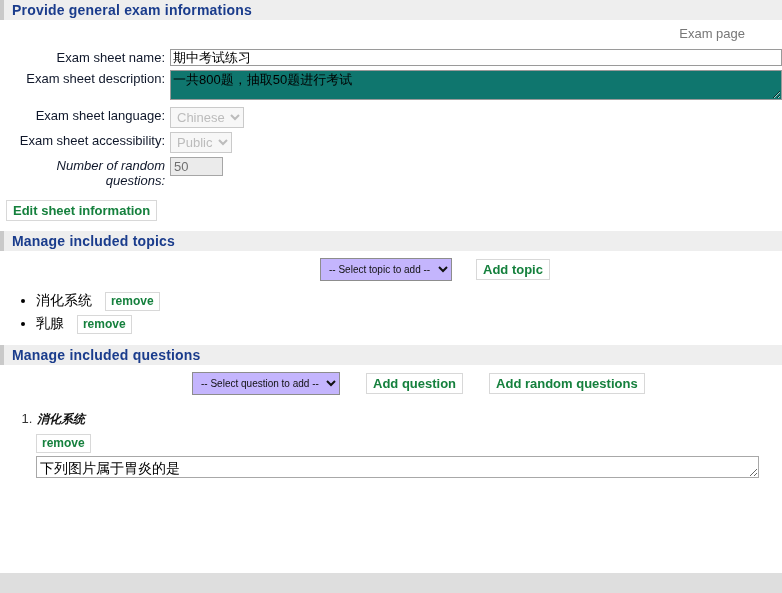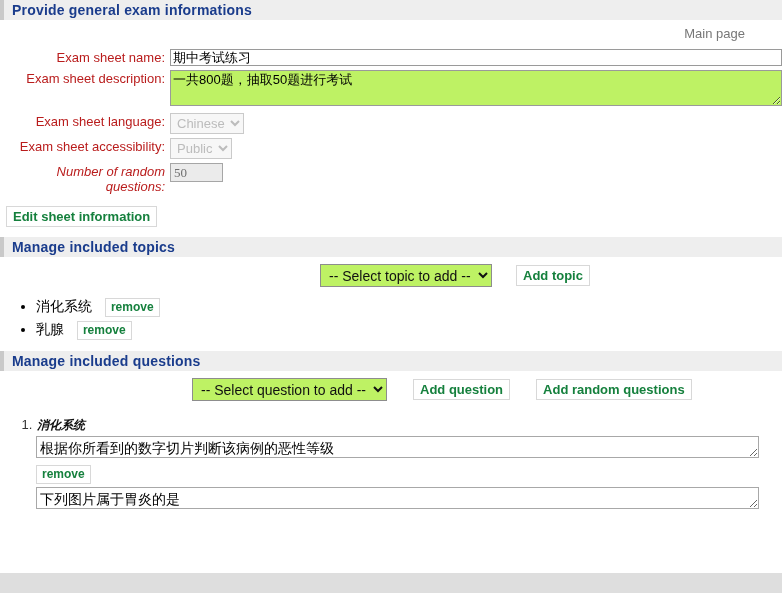--- a/index.html
+++ b/index.html
@@ -50,21 +50,21 @@
   table.form {
     border-collapse: collapse;
     margin-top: 6px;
     width: 782px;
   }
   table.form td.label {
     width: 158px;
     text-align: right;
     vertical-align: top;
     padding: 3px 5px 3px 12px;
-    color: #b91c1c;
+    color: #0f172a;
     font-size: 13px;
     line-height: 15px;
   }
   table.form td.label.italic { font-style: italic; }
   table.form td.field {
     vertical-align: top;
     padding: 2px 0;
   }
 
   input.text-in {
@@ -72,44 +72,44 @@
     height: 17px;
     font-family: "Liberation Sans", "DejaVu Sans", sans-serif;
     font-size: 13px;
     padding: 1px 2px;
     border: 1px solid #9a9a9a;
     background: #ffffff;
     box-sizing: border-box;
   }
   textarea.desc-in {
     width: 612px;
-    height: 36px;
+    height: 30px;
     font-family: "Liberation Sans", "DejaVu Sans", sans-serif;
     font-size: 13px;
     padding: 1px 2px;
     border: 1px solid #9a9a9a;
-    background: #bef264;
+    background: #0f766e;
     resize: both;
     overflow: hidden;
     box-sizing: border-box;
     line-height: 16px;
   }
   select.sel-disabled {
     font-family: "Liberation Sans", "DejaVu Sans", sans-serif;
     font-size: 13px;
     color: #a0a0a0;
     background: #f4f4f4;
     border: 1px solid #b5b5b5;
     padding: 1px 2px;
     height: 21px;
   }
   input.num-disabled {
     width: 53px;
     height: 19px;
-    font-family: Liberation Serif, serif;
+    font-family: Liberation Sans, sans-serif;
     font-size: 13px;
     color: #6f6f6f;
     background: #ebebeb;
     border: 1px solid #a6a6a6;
     padding: 1px 3px;
     box-sizing: border-box;
   }
 
   
   .btn-red {
@@ -130,23 +130,23 @@
 
   
   .select-row {
     display: flex;
     align-items: center;
     padding: 7px 0 6px 0;
   }
   .select-row .sp { flex: 0 0 auto; }
   select.sel-active {
     font-family: "Liberation Sans", "DejaVu Sans", sans-serif;
-    font-size: 14px;
+    font-size: 10px;
     color: #111111;
-    background: #bef264;
+    background: #c4b5fd;
     border: 1px solid #8d8d8d;
     padding: 2px 4px;
     height: 23px;
   }
 
   
   ul.topics {
     margin: 4px 0 0 0;
     padding-left: 36px;
     list-style: disc;
@@ -201,21 +201,21 @@
   }
 </style>
 </head>
 <body>
 
 <div class="section-bar">
   <span class="title">Provide general exam informations</span>
 </div>
 
 <div class="mainpage-row">
-  <a class="mainpage-link" href="#">Main page</a>
+  <a class="mainpage-link" href="#">Exam page</a>
 </div>
 
 <table class="form">
   <tbody>
       <tr>
     <td class="label">Exam sheet name:</td>
     <td class="field">
       <input class="text-in" type="text" value="期中考试练习" style="">
     </td>
   </tr>
@@ -290,21 +290,20 @@
   </select>
   <div class="sp" style="width:26px"></div>
   <a class="btn-red" href="#">Add question</a>
   <div class="sp" style="width:26px"></div>
   <a class="btn-red" href="#">Add random questions</a>
 </div>
 
 <ol class="questions">
   <li>
     <div class="q-topic">消化系统</div>
-    <textarea class="q-in" style="">根据你所看到的数字切片判断该病例的恶性等级</textarea>
     <div class="q-remove-row">
       <a class="btn-red small" href="#">remove</a>
     </div>
     <textarea class="q-in" style="">下列图片属于胃炎的是</textarea>
   </li>
 </ol>
 
 <div class="footer-bar"></div>
 
 </body></html>

